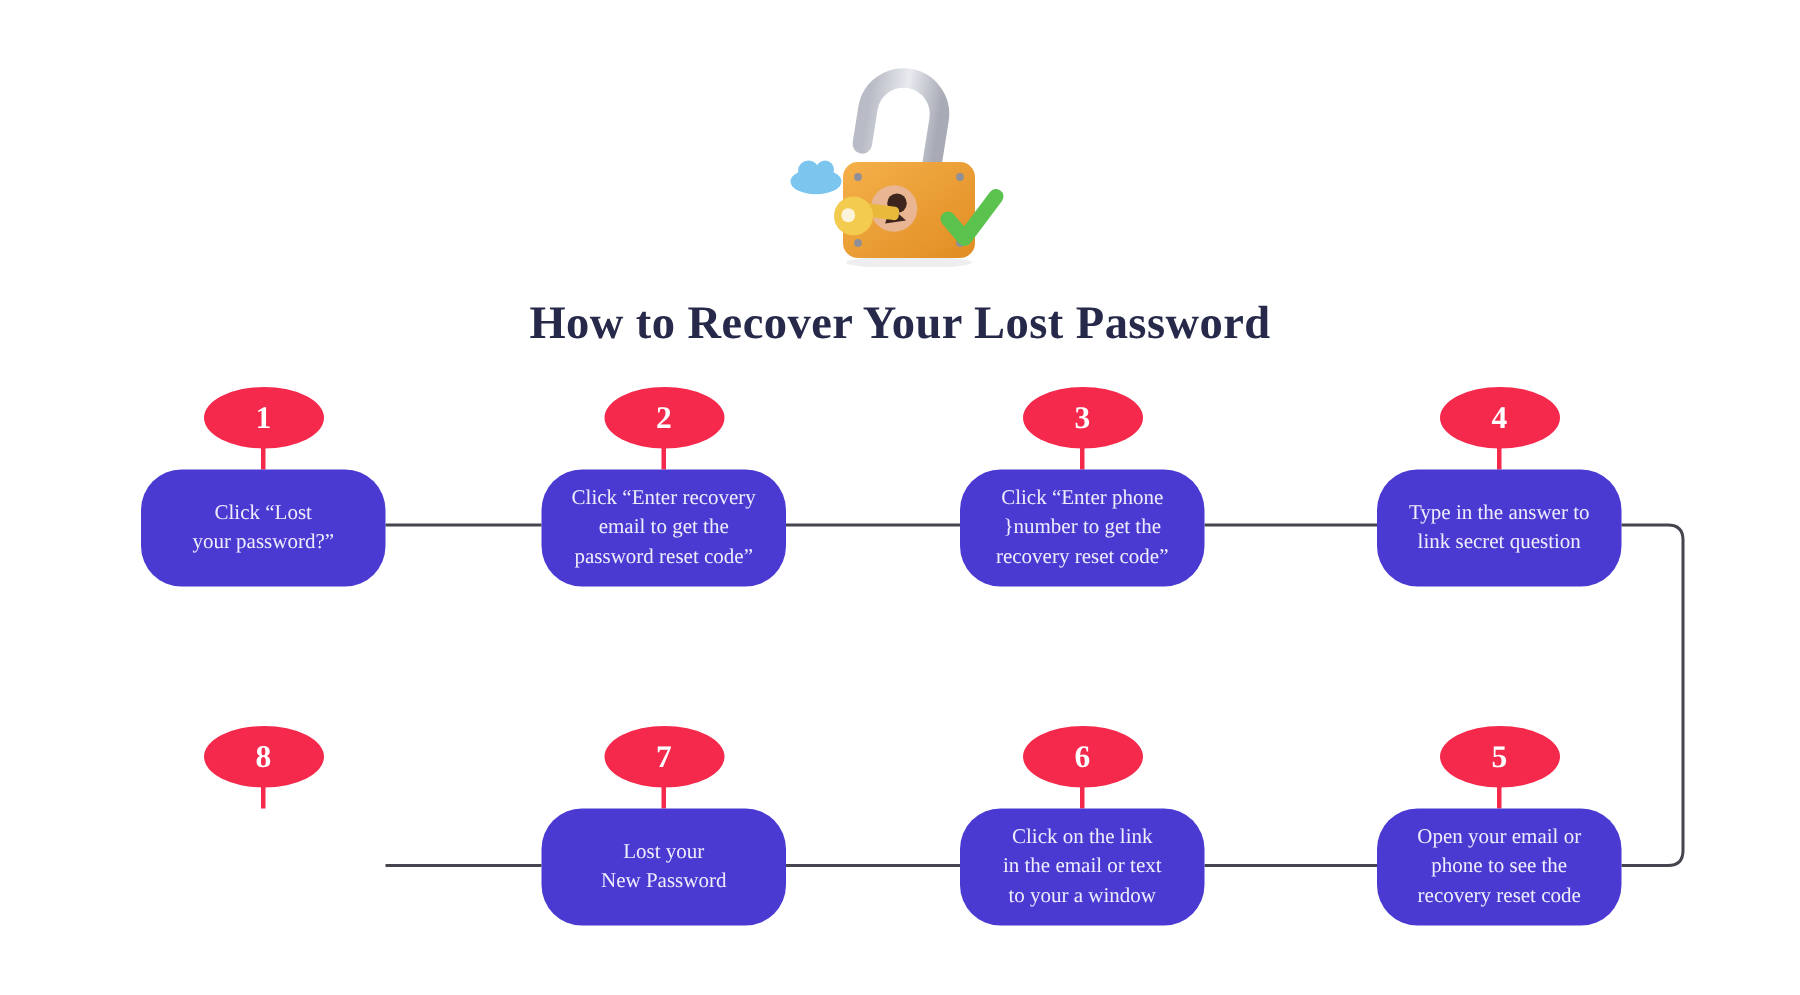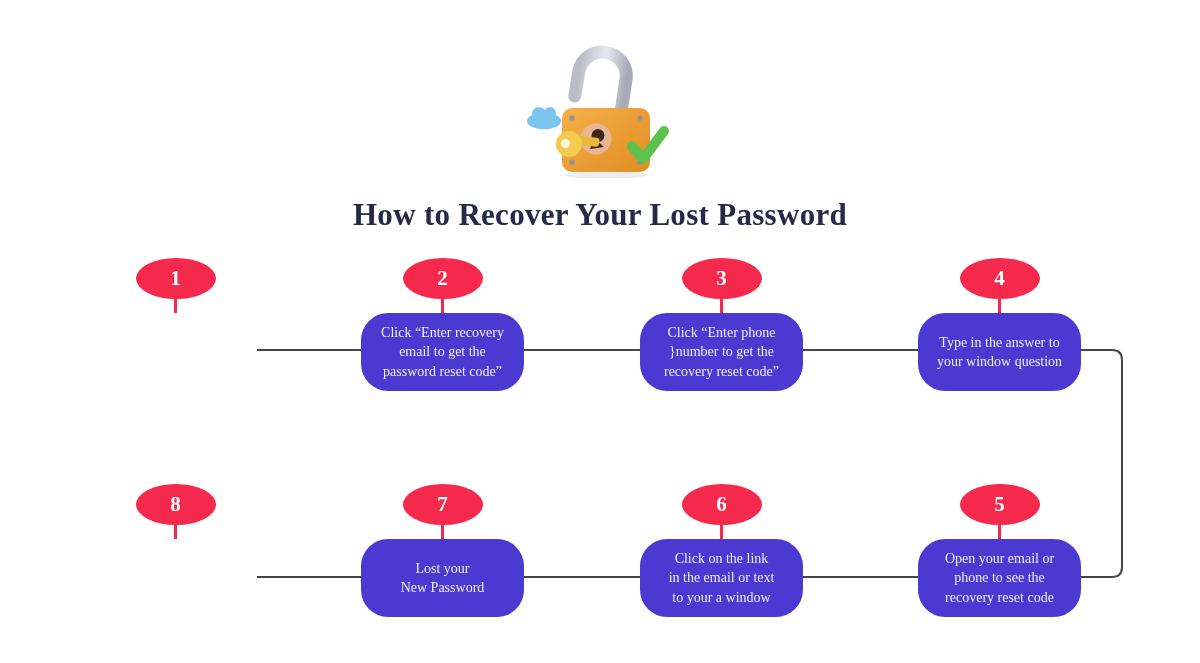--- a/index.html
+++ b/index.html
@@ -108,40 +108,42 @@
 
   <svg class="connectors" viewBox="0 0 1200 663" width="1200" height="663">
     <path d="M257 350 H361 M524 350 H640 M803 350 H918
              M257 577 H361 M524 577 H640 M803 577 H918" stroke="#45454F" stroke-width="2" fill="none"></path>
     <path d="M1081 350 H1112 Q1122 350 1122 360 V567 Q1122 577 1112 577 H1081" stroke="#45454F" stroke-width="2" fill="none"></path>
   </svg>
 
   <div class="step row1 c1">
     <div class="oval">1</div>
     <div class="stem"></div>
+    <div class="box">Click “Lost
+your password?”</div>
   </div>
   <div class="step row1 c2">
     <div class="oval">2</div>
     <div class="stem"></div>
     <div class="box">Click “Enter recovery
 email to get the
 password reset code”</div>
   </div>
   <div class="step row1 c3">
     <div class="oval">3</div>
     <div class="stem"></div>
     <div class="box">Click “Enter phone
 }number to get the
 recovery reset code”</div>
   </div>
   <div class="step row1 c4">
     <div class="oval">4</div>
     <div class="stem"></div>
     <div class="box">Type in the answer to
-your window question</div>
+link secret question</div>
   </div>
 
   <div class="step row2 c1">
     <div class="oval">8</div>
     <div class="stem"></div>
   </div>
   <div class="step row2 c2">
     <div class="oval">7</div>
     <div class="stem"></div>
     <div class="box">Lost your

